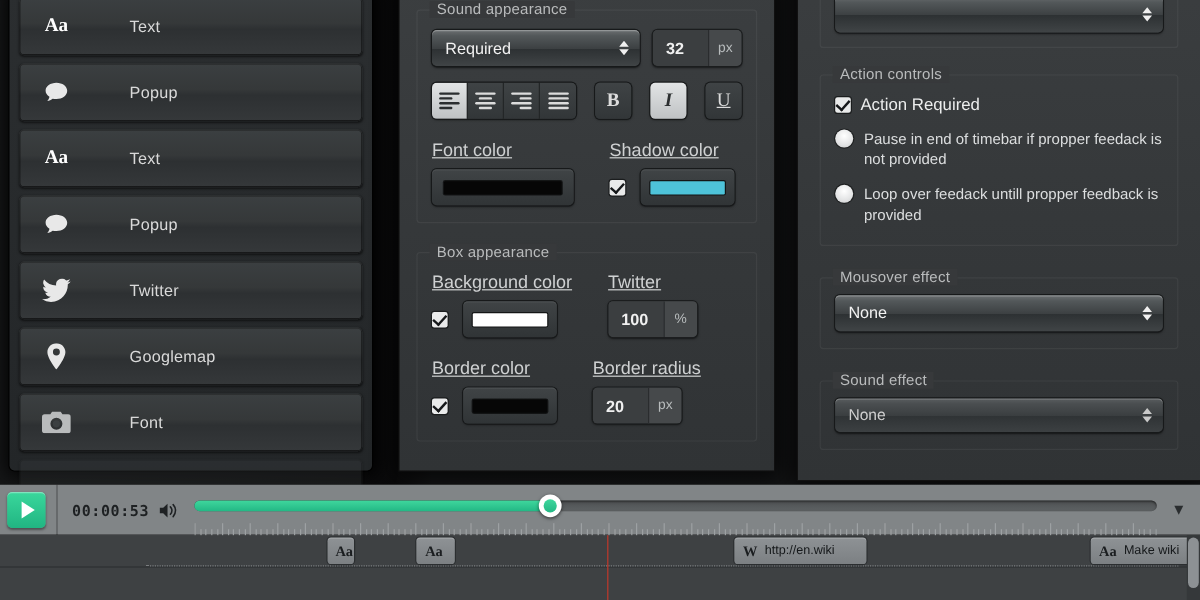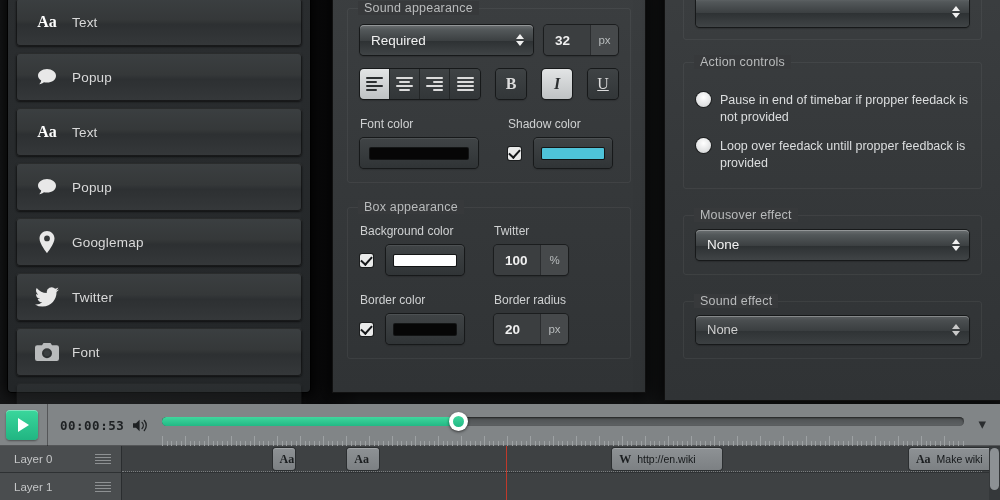--- a/index.html
+++ b/index.html
@@ -46,21 +46,21 @@
     display:flex; align-items:center;
     padding-left:18px;
     cursor:pointer;
   }
   .el-item .el-ico{
     width:26px; height:26px; flex:0 0 26px;
     display:flex; align-items:center; justify-content:center;
     color:#e8e8e8; margin-right:12px;
   }
   .el-item .el-label{
-    font-size:13.5px; color:#d9d9d9; letter-spacing:.2px;
+    font-size:13.5px; color:#d9d9d9; letter-spacing:.2px;margin-left:36px;
   }
   .el-ico .aa{ font-family:"Liberation Serif", serif; font-weight:700; font-size:16px; color:#fff;}
 
   
   .panel{
     position:absolute;
     background:linear-gradient(180deg,#3b3e40 0%,#35383a 50%,#303335 100%);
     box-shadow: 0 0 0 1px #111, 0 0 18px 5px rgba(0,0,0,.75);
   }
   .mid-panel{ left:333px; top:-10px; width:312px; height:402px; padding:0 14px; }
@@ -74,21 +74,21 @@
     padding:16px 12px 14px 12px;
   }
   .fieldset > .legend{
     position:absolute; top:-8px; left:10px;
     background:#37393b;
     padding:0 6px;
     font-size:12.5px;
     color:#b9bbbc;
     letter-spacing:.2px;
   }
-  .f-label{ font-size:12px; color:#cfd1d2; margin-bottom:7px; display:block; }
+  .f-label{ font-size:15px; color:#cfd1d2; margin-bottom:7px; display:block;text-decoration:underline; }
 
   
   .sel{
     position:relative;
     height:30px;
     border-radius:4px;
     background:linear-gradient(180deg,#6c7072 0%,#53585a 16%,#3c4042 52%,#2d3133 53%,#404446 100%);
     box-shadow: inset 0 1px 0 rgba(255,255,255,.28),
                 0 0 0 1px #17191a, 0 1px 2px rgba(0,0,0,.6);
     display:flex; align-items:center;
@@ -285,34 +285,34 @@
         <span class="el-ico">
           <svg width="20" height="18" viewBox="0 0 20 18">
               <path fill="#e8e8e8" d="M10 1C5 1 1 4 1 7.6c0 2 1.2 3.8 3.2 5-.2 1.4-.9 2.6-1.9 3.6 1.8-.3 3.4-1 4.6-2 1 .2 2 .4 3.1.4 5 0 9-3 9-6.9C19 4 15 1 10 1z"></path>
             </svg>
         </span>
         <span class="el-label">Popup</span>
       </div>
 
       <div class="el-item">
         <span class="el-ico">
+          <svg width="24" height="20" viewBox="0 0 24 20">
+              <path fill="#e8e8e8" d="M24 2.6a9.6 9.6 0 0 1-2.8.8A5 5 0 0 0 23.3.6a9.8 9.8 0 0 1-3.1 1.2A4.9 4.9 0 0 0 11.8 6 13.9 13.9 0 0 1 1.7.9 4.9 4.9 0 0 0 3.2 7.5 4.8 4.8 0 0 1 1 6.9v.1a4.9 4.9 0 0 0 3.9 4.8 4.9 4.9 0 0 1-2.2.1 4.9 4.9 0 0 0 4.6 3.4A9.9 9.9 0 0 1 0 17.4 13.9 13.9 0 0 0 7.5 19.6c9.1 0 14-7.5 14-14v-.7A10 10 0 0 0 24 2.6z"></path>
+            </svg>
+        </span>
+        <span class="el-label">Twitter</span>
+      </div>
+
+      <div class="el-item">
+        <span class="el-ico">
           <svg width="16" height="22" viewBox="0 0 16 22">
               <path fill="#e8e8e8" d="M8 0C3.9 0 .5 3.3.5 7.4c0 5.5 7.5 14.6 7.5 14.6s7.5-9.1 7.5-14.6C15.5 3.3 12.1 0 8 0zm0 10.3a2.9 2.9 0 1 1 0-5.8 2.9 2.9 0 0 1 0 5.8z"></path>
             </svg>
         </span>
         <span class="el-label">Googlemap</span>
-      </div>
-
-      <div class="el-item">
-        <span class="el-ico">
-          <svg width="24" height="20" viewBox="0 0 24 20">
-              <path fill="#e8e8e8" d="M24 2.6a9.6 9.6 0 0 1-2.8.8A5 5 0 0 0 23.3.6a9.8 9.8 0 0 1-3.1 1.2A4.9 4.9 0 0 0 11.8 6 13.9 13.9 0 0 1 1.7.9 4.9 4.9 0 0 0 3.2 7.5 4.8 4.8 0 0 1 1 6.9v.1a4.9 4.9 0 0 0 3.9 4.8 4.9 4.9 0 0 1-2.2.1 4.9 4.9 0 0 0 4.6 3.4A9.9 9.9 0 0 1 0 17.4 13.9 13.9 0 0 0 7.5 19.6c9.1 0 14-7.5 14-14v-.7A10 10 0 0 0 24 2.6z"></path>
-            </svg>
-        </span>
-        <span class="el-label">Twitter</span>
       </div>
 
       <div class="el-item">
         <span class="el-ico">
           <svg width="24" height="18" viewBox="0 0 24 18">
               <path fill="#b9bbbc" d="M8.5 0 7 2.2H2.2A2.2 2.2 0 0 0 0 4.4v11.4A2.2 2.2 0 0 0 2.2 18h19.6a2.2 2.2 0 0 0 2.2-2.2V4.4a2.2 2.2 0 0 0-2.2-2.2H17L15.5 0zM12 5.2a5 5 0 1 1 0 10 5 5 0 0 1 0-10z"></path>
               <circle cx="12" cy="10.2" r="3" fill="#3b3f41"></circle>
             </svg>
         </span>
         <span class="el-label">Font</span>
@@ -458,20 +458,24 @@
           <span class="spin">
               <i class="up"></i>
               <i class="dn"></i>
             </span>
         </div>
       </div>
 
       <div class="fieldset" style="margin-top:22px; padding:16px 12px 16px 12px;">
         <span class="legend">Action controls</span>
 
+        <div class="ck-row">
+          <span class="cb checked"></span>
+          <span class="ctext">Action Required</span>
+        </div>
 
         <div class="radio-row">
           <span class="rd"></span>
           <span class="rtext">Pause in end of timebar if propper feedack is not provided</span>
         </div>
         <div class="radio-row">
           <span class="rd"></span>
           <span class="rtext">Loop over feedack untill propper feedback is provided</span>
         </div>
       </div>
@@ -697,59 +701,38 @@
             <i style="left: 795.8px; height: 6px;"></i>
             <i style="left: 800.4px; height: 6px;"></i>
           </div>
         <span class="tl-chev">▾</span>
       </div>
     </div>
 
     <div class="tl-body">
 
       <div class="layer-row">
-        <div class="layer-head">
-          <span class="lname">Layer 0</span>
-          <span class="handle">
-              <b></b>
-              <b></b>
-              <b></b>
-              <b></b>
-            </span>
-        </div>
         <div class="layer-track dotted" id="track0">
             <div class="clip" style="left: 150.5px; width: 22px;">
               <span class="cico">Aa</span>
             </div>
             <div class="clip" style="left: 225.32px; width: 32px;">
               <span class="cico">Aa</span>
             </div>
             <div class="clip" style="left: 490.2px; width: 110px;">
               <span class="cico">W</span>
               <span>http://en.wiki</span>
             </div>
             <div class="clip" style="left: 786.9px; width: 100px;">
               <span class="cico">Aa</span>
               <span>Make wiki</span>
             </div>
           </div>
       </div>
 
-      <div class="layer-row" style="border-bottom:none;">
-        <div class="layer-head">
-          <span class="lname">Layer 1</span>
-          <span class="handle">
-              <b></b>
-              <b></b>
-              <b></b>
-              <b></b>
-            </span>
-        </div>
-        <div class="layer-track" id="track1"></div>
-      </div>
 
       <div class="redline" id="redline" style="left: 506.42px;"></div>
 
       <div class="vscroll">
         <div class="thumb"></div>
       </div>
     </div>
   </div>
 </div>
 

